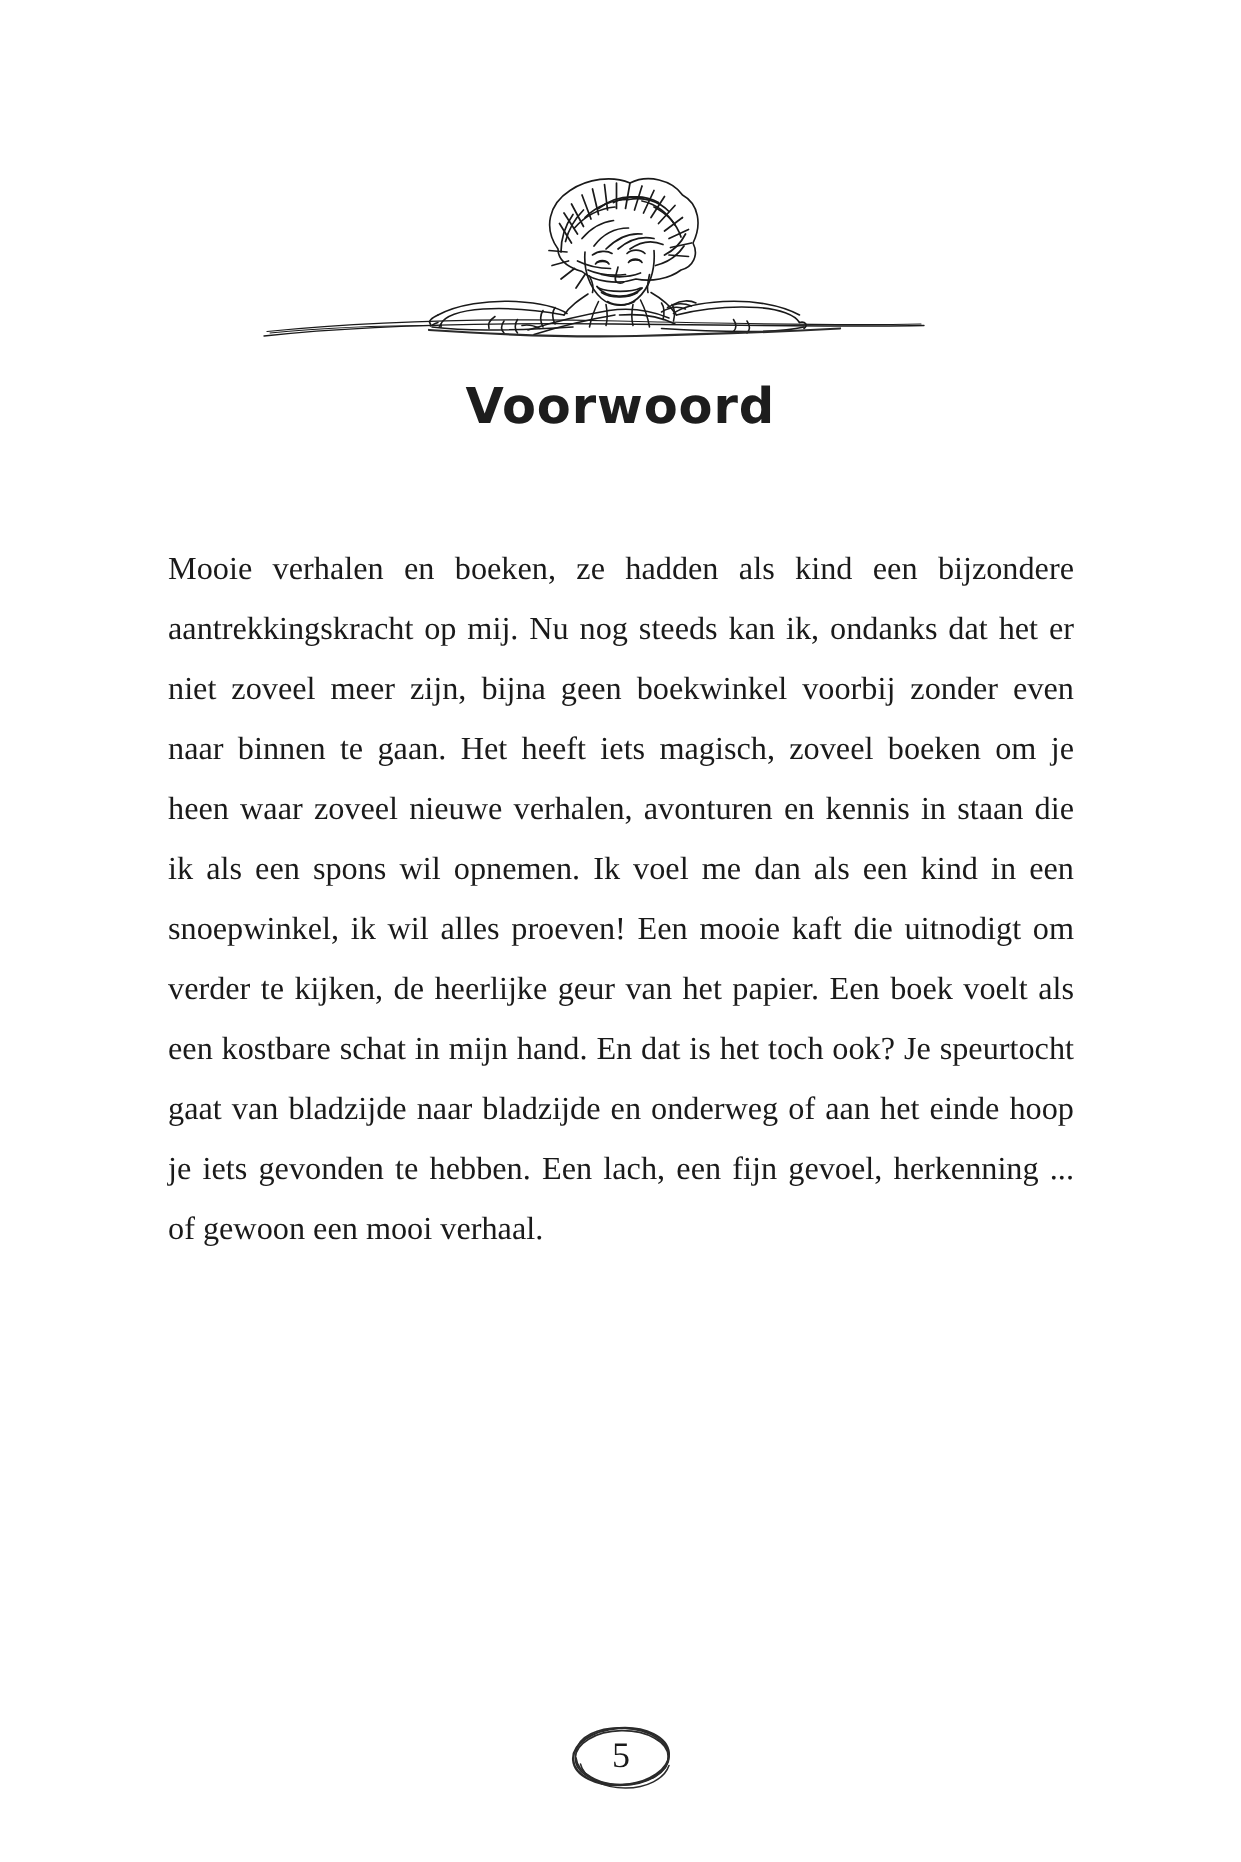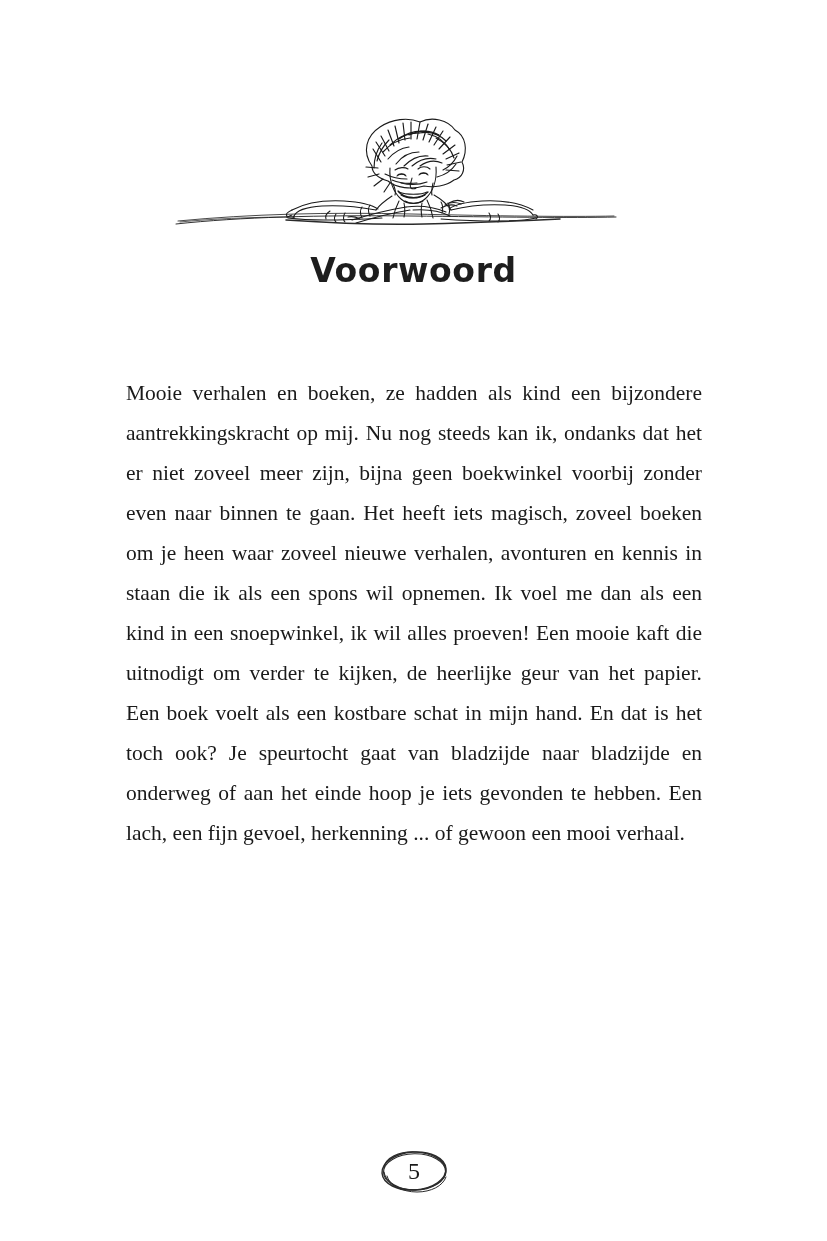--- a/index.html
+++ b/index.html
@@ -52,21 +52,21 @@
   }
 
   
   .body-text {
     position: absolute;
     left: 112px;
     top: 359px;
     width: 604px;
   }
   .body-text p {
-    margin: 14px;
+    margin: 0;
     text-align: justify;
     text-justify: inter-word;
     font-family: "Liberation Serif", serif;
     font-size: 21.5px;
     line-height: 40px;
     color: #1a1a1a;
     hyphens: none;
   }
   .body-text p + p {
     margin-top: 38px;

